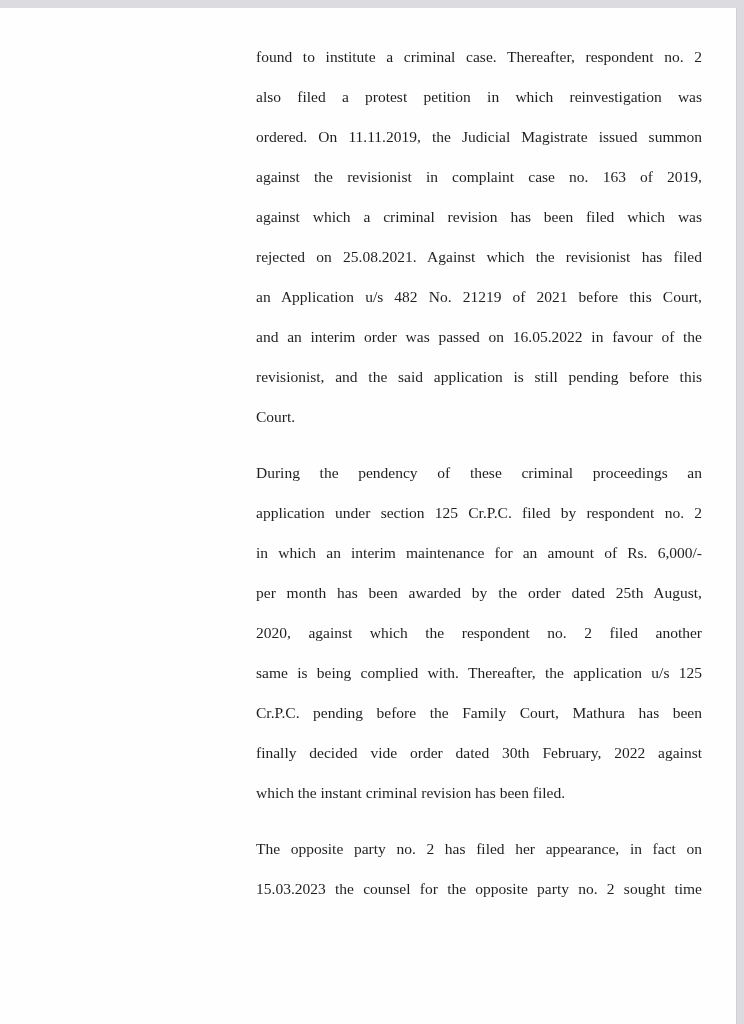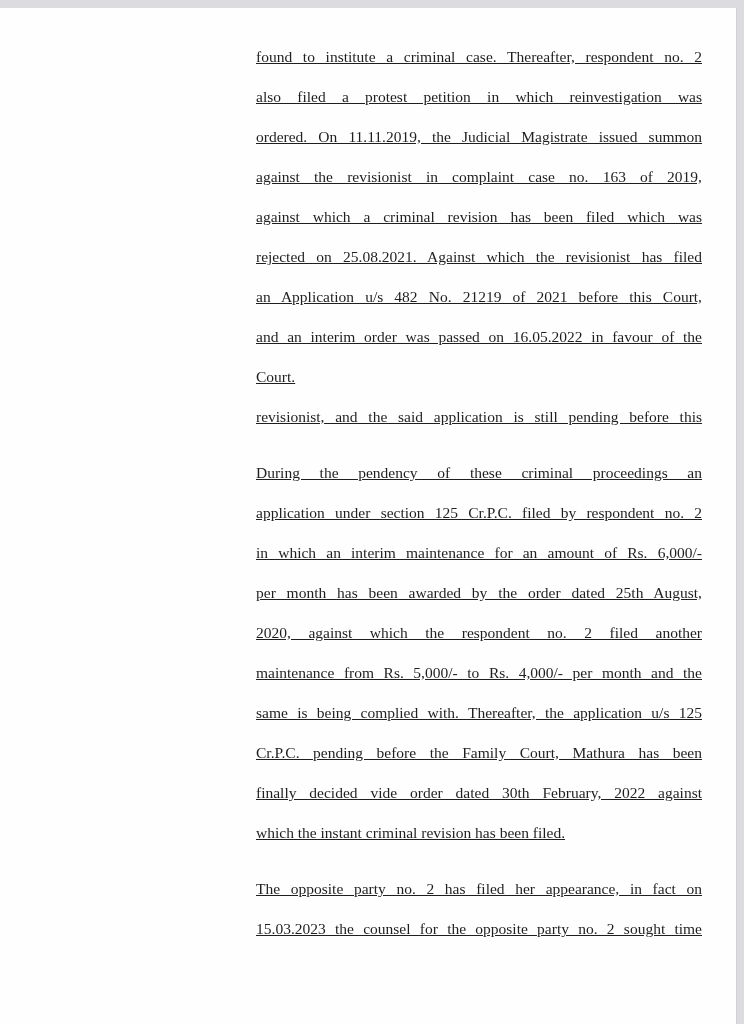--- a/index.html
+++ b/index.html
@@ -35,21 +35,20 @@
       font-size: 15.5px;
       color: #1f1f1f;
     }
     .line {
       display: block;
       height: 40px;
       line-height: 14px;
       white-space: nowrap;
       text-align: justify;
       text-align-last: justify;
-      text-decoration: underline;
     }
     .line.last {
       text-align-last: left;
     }
     .para-gap {
       height: 16px;
     }
   </style>
 </head>
 <body>
@@ -60,33 +59,32 @@
 
       <div>
         <span class="line">found to institute a criminal case. Thereafter, respondent no. 2</span>
         <span class="line">also filed a protest petition in which reinvestigation was</span>
         <span class="line">ordered. On 11.11.2019, the Judicial Magistrate issued summon</span>
         <span class="line">against the revisionist in complaint case no. 163 of 2019,</span>
         <span class="line">against which a criminal revision has been filed which was</span>
         <span class="line">rejected on 25.08.2021. Against which the revisionist has filed</span>
         <span class="line">an Application u/s 482 No. 21219 of 2021 before this Court,</span>
         <span class="line">and an interim order was passed on 16.05.2022 in favour of the</span>
+        <span class="line">revisionist, and the said application is still pending before this</span>
         <span class="line last">Court.</span>
-        <span class="line">revisionist, and the said application is still pending before this</span>
       </div>
 
       <div class="para-gap"></div>
 
       <div>
         <span class="line">During the pendency of these criminal proceedings an</span>
         <span class="line">application under section 125 Cr.P.C. filed by respondent no. 2</span>
         <span class="line">in which an interim maintenance for an amount of Rs. 6,000/-</span>
         <span class="line">per month has been awarded by the order dated 25th August,</span>
         <span class="line">2020, against which the respondent no. 2 filed another</span>
-        <span class="line">maintenance from Rs. 5,000/- to Rs. 4,000/- per month and the</span>
         <span class="line">same is being complied with. Thereafter, the application u/s 125</span>
         <span class="line">Cr.P.C. pending before the Family Court, Mathura  has been</span>
         <span class="line">finally decided vide order dated 30th February, 2022 against</span>
         <span class="line last">which the instant criminal revision has been filed.</span>
       </div>
 
       <div class="para-gap"></div>
 
       <div>
         <span class="line">The opposite party no. 2 has filed her appearance, in fact on</span>

